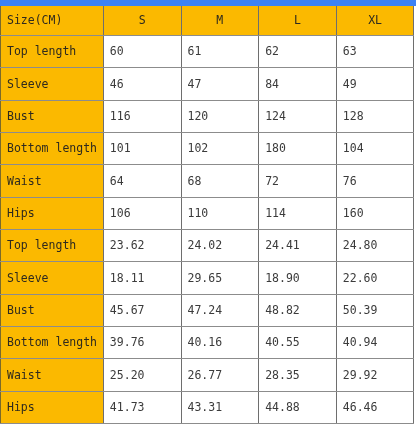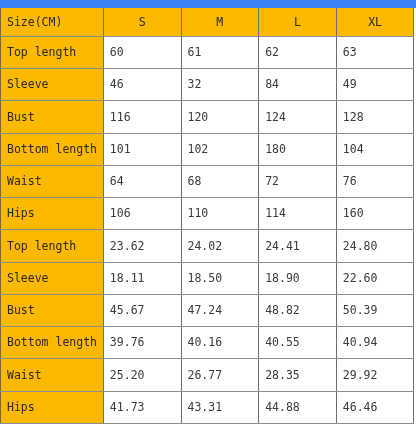--- a/index.html
+++ b/index.html
@@ -69,21 +69,21 @@
   }
 
   
   #size-chart td.pad {
     background: #ffffff;
     border: none;
     padding: 0;
   }
 
   
-  #size-chart tr.first td { border-top: 8px solid #3b82f6; }
+  #size-chart tr.first td { border-top: 6px solid #3b82f6; }
 </style>
 </head>
 <body>
 
 <table id="size-chart">
   <colgroup>
     <col class="c-label">
     <col class="c-val">
     <col class="c-val">
     <col class="c-val">
@@ -106,21 +106,21 @@
       <td class="val">60</td>
       <td class="val">61</td>
       <td class="val">62</td>
       <td class="val">63</td>
       <td class="pad"></td>
     </tr>
 
     <tr>
       <td class="label">Sleeve</td>
       <td class="val">46</td>
-      <td class="val">32</td>
+      <td class="val">47</td>
       <td class="val">84</td>
       <td class="val">49</td>
       <td class="pad"></td>
     </tr>
 
     <tr>
       <td class="label">Bust</td>
       <td class="val">116</td>
       <td class="val">120</td>
       <td class="val">124</td>
@@ -161,21 +161,21 @@
       <td class="val">23.62</td>
       <td class="val">24.02</td>
       <td class="val">24.41</td>
       <td class="val">24.80</td>
       <td class="pad"></td>
     </tr>
 
     <tr>
       <td class="label">Sleeve</td>
       <td class="val">18.11</td>
-      <td class="val">18.50</td>
+      <td class="val">29.65</td>
       <td class="val">18.90</td>
       <td class="val">22.60</td>
       <td class="pad"></td>
     </tr>
 
     <tr>
       <td class="label">Bust</td>
       <td class="val">45.67</td>
       <td class="val">47.24</td>
       <td class="val">48.82</td>

